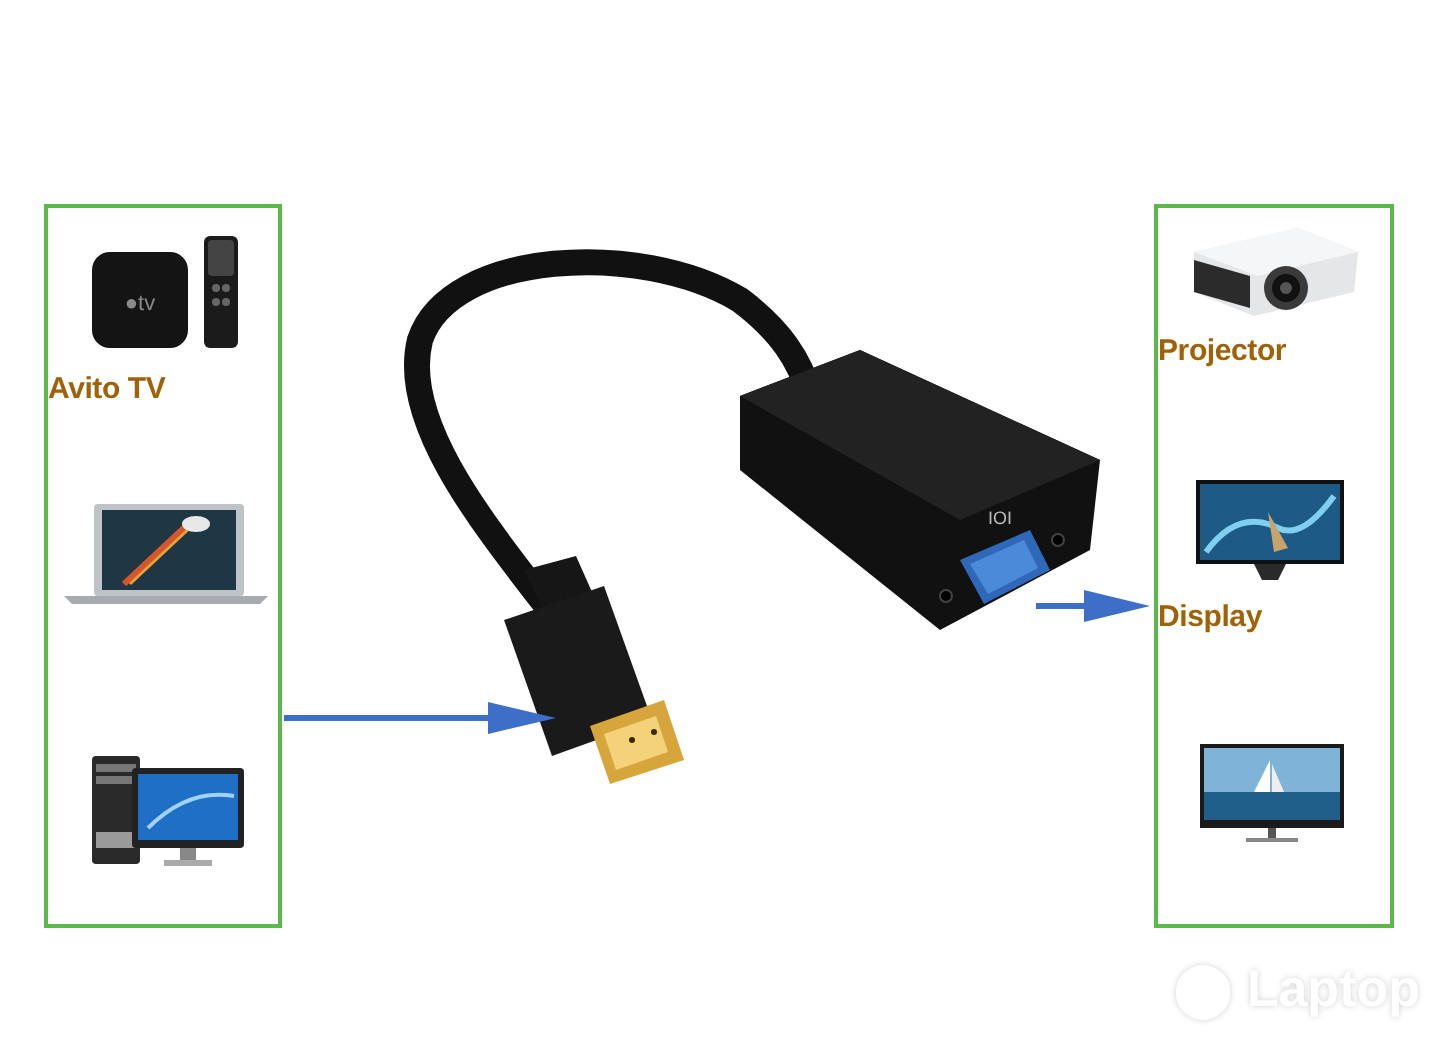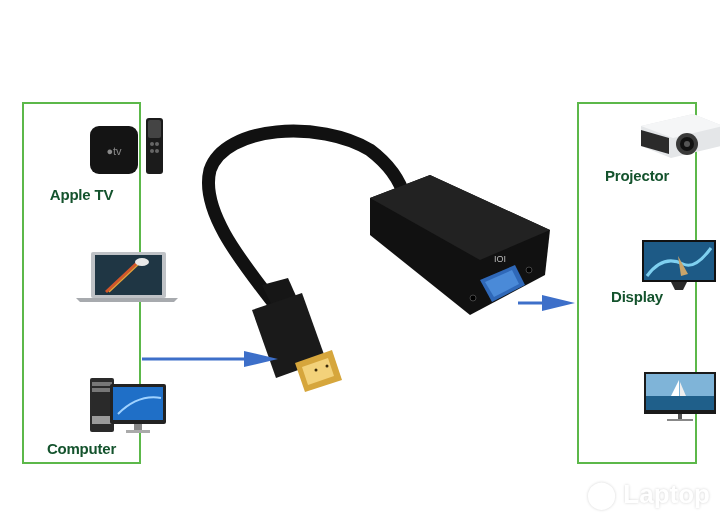--- a/index.html
+++ b/index.html
@@ -1,21 +1,21 @@
 <!DOCTYPE html>
 <html><head>
 <meta charset="utf-8">
 <style>
   html,body{margin:0;padding:0;background:#ffffff;}
   body{width:720px;height:520px;position:relative;overflow:hidden;font-family:"Liberation Sans",sans-serif;}
   .panel{position:absolute;border:2px solid #5cb84a;box-sizing:border-box;background:#fff;}
   #left-panel{left:22px;top:102px;width:119px;height:362px;}
   #right-panel{left:577px;top:102px;width:120px;height:362px;}
-  .item{position:absolute;left:0;width:100%;text-align:right;padding-left:44px;}
-  .label{position:absolute;left:0;width:100%;text-align:center;color:#14532d;font-weight:bold;font-size:15px;letter-spacing:-0.2px;}
+  .item{position:absolute;left:0;width:100%;text-align:right;}
+  .label{position:absolute;left:0;width:100%;text-align:left;color:#a16207;font-weight:bold;font-size:15px;letter-spacing:-0.2px;}
   .arrow{position:absolute;}
   svg{display:block;}
   .watermark{position:absolute;right:10px;bottom:10px;color:#ffffff;font-weight:bold;font-size:26px;text-shadow:0 0 3px rgba(0,0,0,0.18);}
 </style>
 </head>
 <body>
 
 <div id="left-panel" class="panel">
 
   <div class="item" style="top:10px;height:60px;">
@@ -23,21 +23,21 @@
       <rect x="22" y="12" width="48" height="48" rx="9" fill="#141414"></rect>
       <text x="46" y="41" font-size="11" fill="#8a8a8a" text-anchor="middle" font-family="Liberation Sans, sans-serif">●tv</text>
       <rect x="78" y="4" width="17" height="56" rx="3" fill="#1b1b1b"></rect>
       <rect x="80" y="6" width="13" height="18" rx="2" fill="#444"></rect>
       <circle cx="84" cy="30" r="2" fill="#666"></circle>
         <circle cx="89" cy="30" r="2" fill="#666"></circle>
       <circle cx="84" cy="37" r="2" fill="#666"></circle>
         <circle cx="89" cy="37" r="2" fill="#666"></circle>
     </svg>
   </div>
-  <div class="label" style="top:82px;">Apple TV</div>
+  <div class="label" style="top:82px;">Avito TV</div>
 
   <div class="item" style="top:146px;height:52px;">
     <svg width="119" height="54" viewBox="0 0 119 54">
       <rect x="23" y="2" width="75" height="46" rx="2" fill="#bfc2c6"></rect>
       <rect x="27" y="5" width="67" height="40" fill="#1f3644"></rect>
       <line x1="38" y1="42" x2="70" y2="12" stroke="#d4562a" stroke-width="3"></line>
       <line x1="41" y1="42" x2="73" y2="12" stroke="#e6a13a" stroke-width="1.5"></line>
       <ellipse cx="74" cy="12" rx="7" ry="4" fill="#e8e8e8"></ellipse>
       <path d="M8 48 L110 48 L106 52 L12 52 Z" fill="#a7aaae"></path>
     </svg>
@@ -49,21 +49,20 @@
       <rect x="24" y="8" width="20" height="4" fill="#777"></rect>
       <rect x="24" y="14" width="20" height="4" fill="#777"></rect>
       <rect x="24" y="42" width="20" height="8" fill="#9a9a9a"></rect>
       <rect x="42" y="10" width="56" height="40" rx="2" fill="#222"></rect>
       <rect x="45" y="13" width="50" height="33" fill="#1f6fc7"></rect>
       <path d="M50 40 Q70 20 93 24" stroke="#9fd2ff" stroke-width="2" fill="none"></path>
       <rect x="66" y="50" width="8" height="6" fill="#888"></rect>
       <rect x="58" y="56" width="24" height="3" fill="#aaa"></rect>
     </svg>
   </div>
-  <div class="label" style="top:336px;">Computer</div>
 </div>
 
 <svg style="position:absolute;left:180px;top:110px;" width="390" height="300" viewBox="0 0 390 300">
 
   <path d="M95 195 C60 150 20 100 30 60 C45 15 140 10 190 40 C210 55 220 70 225 88" stroke="#111" stroke-width="13" fill="none" stroke-linecap="round"></path>
 
   <path d="M82 175 L108 168 L120 195 L95 202 Z" fill="#161616"></path>
 
   <path d="M72 200 L122 183 L146 250 L96 268 Z" fill="#1a1a1a"></path>
 
@@ -108,21 +107,21 @@
 
   <div class="item" style="top:132px;height:56px;">
     <svg width="120" height="58" viewBox="0 0 120 58">
       <rect x="19" y="4" width="74" height="42" fill="#111"></rect>
       <rect x="21" y="6" width="70" height="38" fill="#1d5a86"></rect>
       <path d="M24 40 Q40 18 60 28 Q72 34 88 12" stroke="#7fd0f0" stroke-width="3" fill="none"></path>
       <path d="M55 20 L65 38 L58 40 Z" fill="#c9a46a"></path>
       <path d="M48 46 L64 46 L60 54 L52 54 Z" fill="#2a2a2a"></path>
     </svg>
   </div>
-  <div class="label" style="top:184px;">Display</div>
+  <div class="label" style="top:196px;">Display</div>
 
   <div class="item" style="top:266px;height:52px;">
     <svg width="120" height="54" viewBox="0 0 120 54">
       <rect x="21" y="2" width="72" height="42" fill="#1a1a1a"></rect>
       <rect x="23" y="4" width="68" height="36" fill="#7fb4d8"></rect>
       <rect x="23" y="26" width="68" height="14" fill="#1f5f8a"></rect>
       <path d="M56 10 L56 26 L48 26 Z" fill="#fff"></path>
       <path d="M57 12 L57 26 L63 26 Z" fill="#eee"></path>
       <rect x="55" y="44" width="4" height="5" fill="#555"></rect>
       <rect x="44" y="49" width="26" height="2" fill="#888"></rect>

